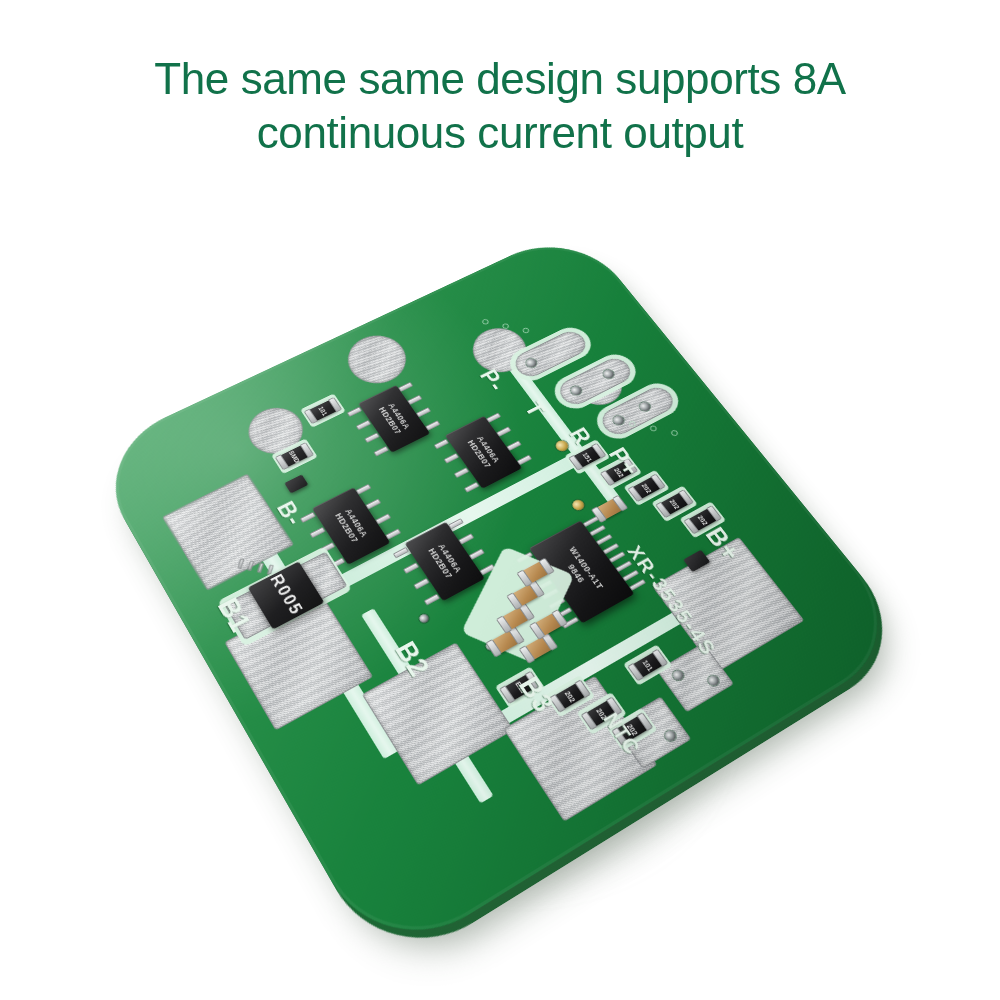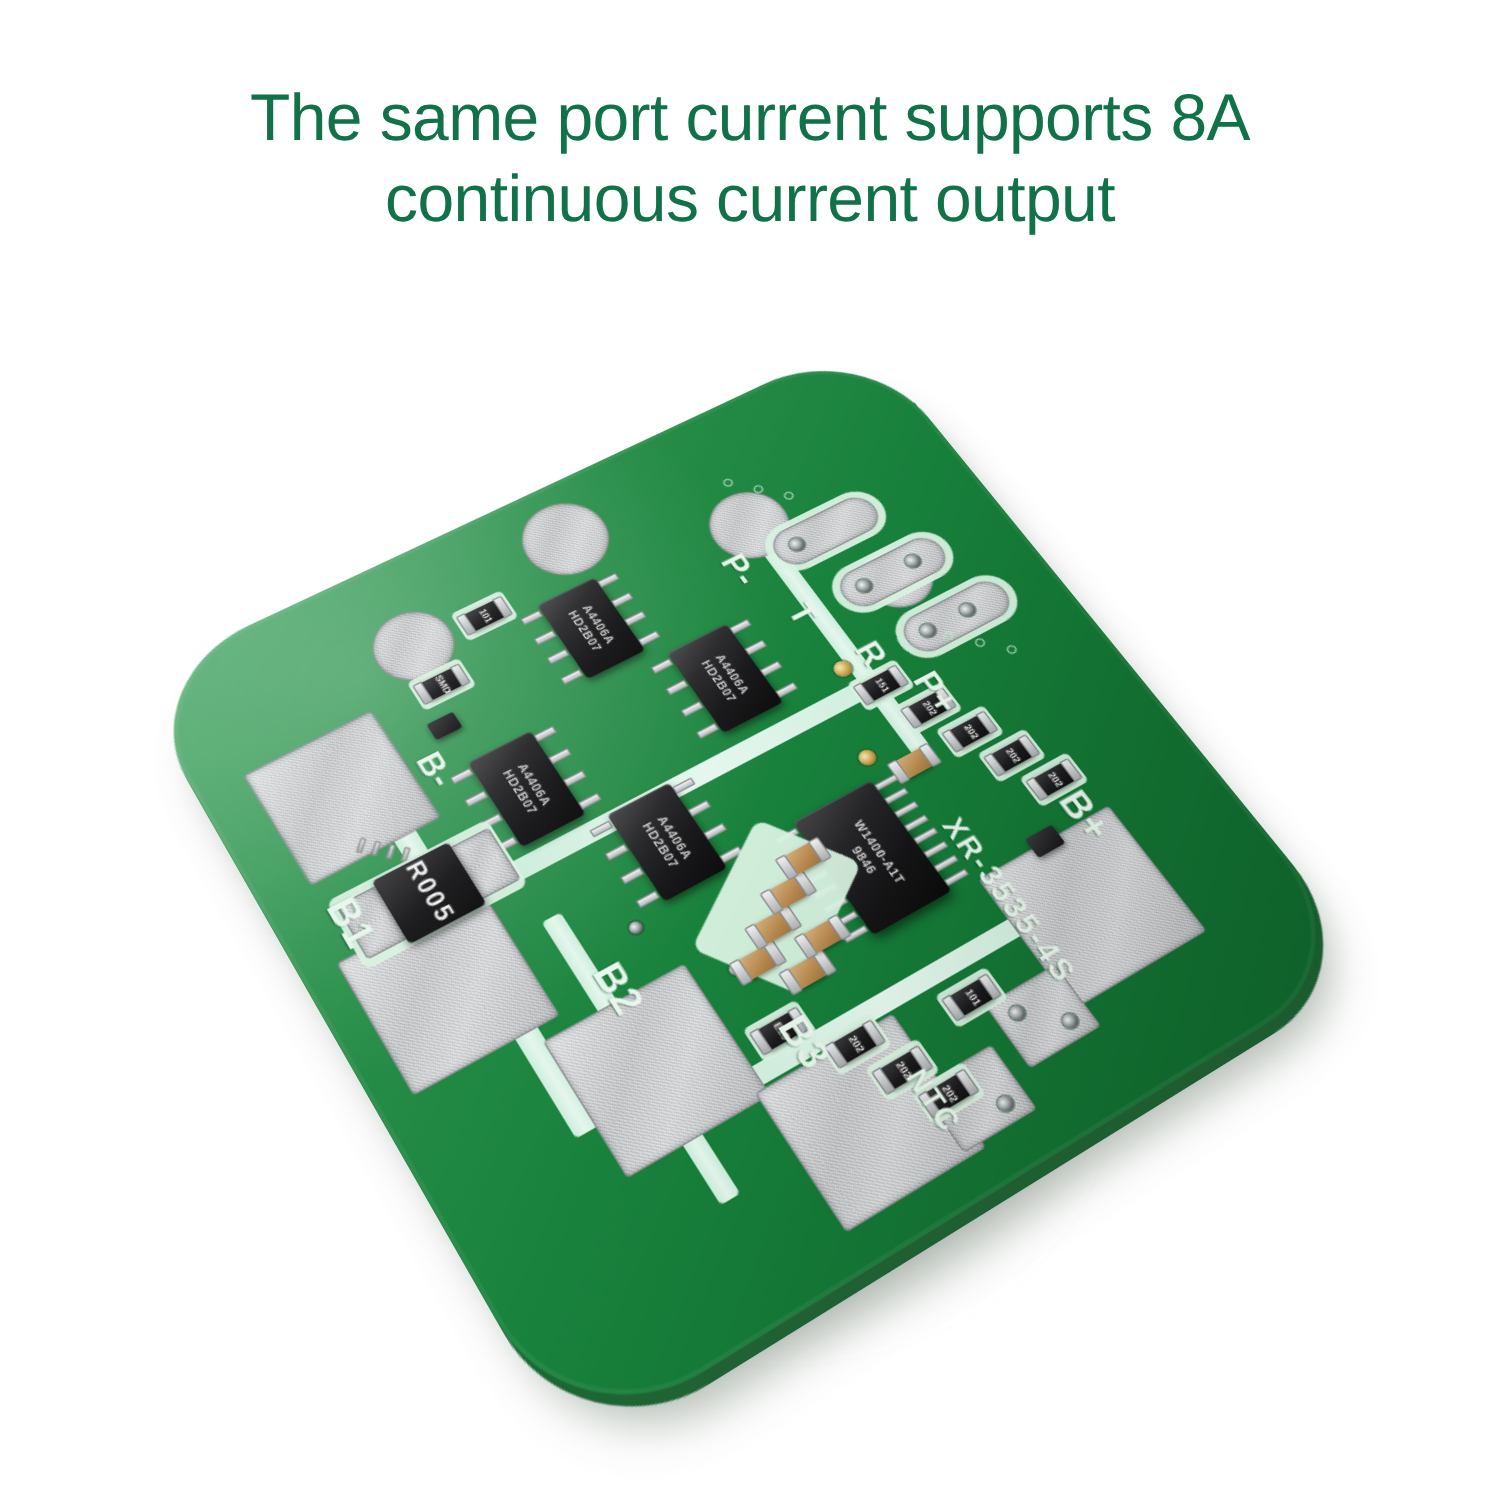--- a/index.html
+++ b/index.html
@@ -229,21 +229,21 @@
   .fingerrow { position: absolute; display: flex; gap: 6px; }
   .fingerrow span {
     width: 4px; height: 11px; border-radius: 1px;
     background: linear-gradient(180deg,#dfe2e3,#a9acae);
     border: 1px solid #8a8d8f;
   }
 </style>
 </head>
 <body>
 
-<div id="headline">The same port current supports 8A
+<div id="headline">The same same design supports 8A
 continuous current output</div>
 
 <div id="stage">
 
   <div id="board-shadow"></div>
 
   <div id="board-wrap">
     <div id="board-edge"></div>
     <div id="board">
 

